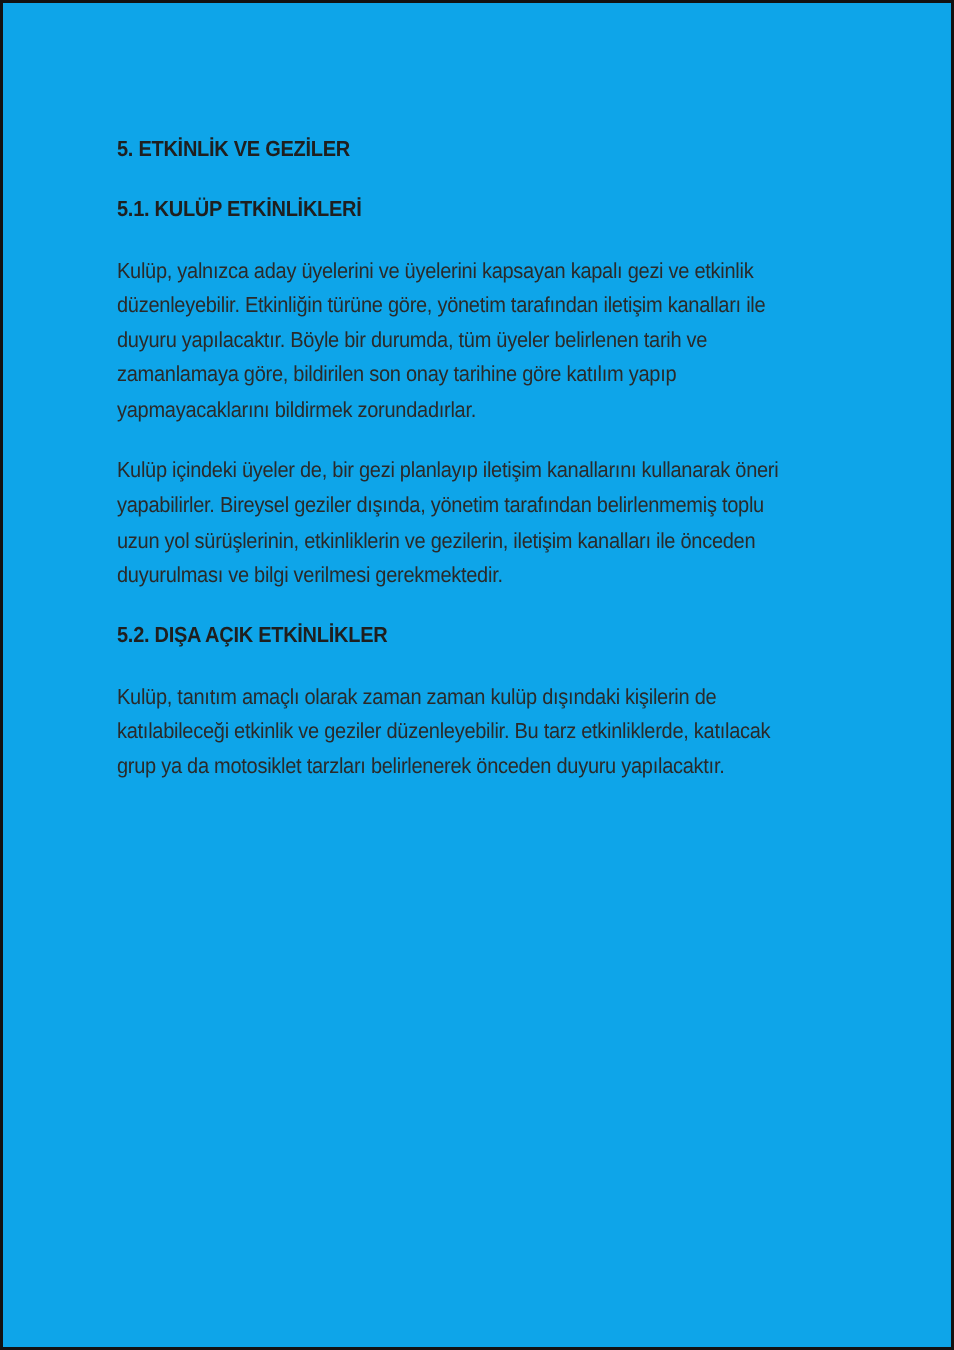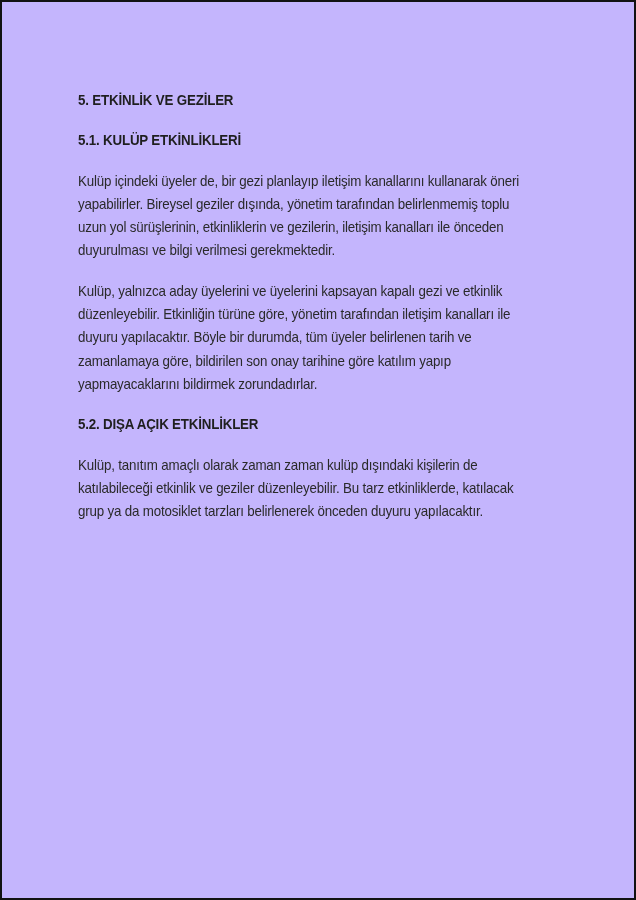--- a/index.html
+++ b/index.html
@@ -5,21 +5,21 @@
   html, body {
     margin: 0;
     padding: 0;
     background: #ffffff;
   }
   .page {
     position: relative;
     width: 636px;
     height: 900px;
     box-sizing: border-box;
-    background: #c4b5fd;
+    background: #0ea5e9;
     border: 2px solid #121212;
     overflow: hidden;
     font-family: "Liberation Sans", sans-serif;
     color: #2a2a2a;
   }
   .content {
     position: absolute;
     top: 87px;
     left: 76px;
     right: 60px;
@@ -45,32 +45,32 @@
 <body>
 
 <div class="page">
   <div class="content">
 
     <div class="block heading">5. ETKİNLİK VE GEZİLER</div>
 
     <div class="block heading">5.1. KULÜP ETKİNLİKLERİ</div>
 
     <div class="block">
-      <div class="line">Kulüp içindeki üyeler de, bir gezi planlayıp iletişim kanallarını kullanarak öneri</div>
-      <div class="line">yapabilirler. Bireysel geziler dışında, yönetim tarafından belirlenmemiş toplu</div>
-      <div class="line">uzun yol sürüşlerinin, etkinliklerin ve gezilerin, iletişim kanalları ile önceden</div>
-      <div class="line">duyurulması ve bilgi verilmesi gerekmektedir.</div>
-    </div>
-
-    <div class="block">
       <div class="line">Kulüp, yalnızca aday üyelerini ve üyelerini kapsayan kapalı gezi ve etkinlik</div>
       <div class="line">düzenleyebilir. Etkinliğin türüne göre, yönetim tarafından iletişim kanalları ile</div>
       <div class="line">duyuru yapılacaktır. Böyle bir durumda, tüm üyeler belirlenen tarih ve</div>
       <div class="line">zamanlamaya göre, bildirilen son onay tarihine göre katılım yapıp</div>
       <div class="line">yapmayacaklarını bildirmek zorundadırlar.</div>
+    </div>
+
+    <div class="block">
+      <div class="line">Kulüp içindeki üyeler de, bir gezi planlayıp iletişim kanallarını kullanarak öneri</div>
+      <div class="line">yapabilirler. Bireysel geziler dışında, yönetim tarafından belirlenmemiş toplu</div>
+      <div class="line">uzun yol sürüşlerinin, etkinliklerin ve gezilerin, iletişim kanalları ile önceden</div>
+      <div class="line">duyurulması ve bilgi verilmesi gerekmektedir.</div>
     </div>
 
     <div class="block heading">5.2. DIŞA AÇIK ETKİNLİKLER</div>
 
     <div class="block">
       <div class="line">Kulüp, tanıtım amaçlı olarak zaman zaman kulüp dışındaki kişilerin de</div>
       <div class="line">katılabileceği etkinlik ve geziler düzenleyebilir. Bu tarz etkinliklerde, katılacak</div>
       <div class="line">grup ya da motosiklet tarzları belirlenerek önceden duyuru yapılacaktır.</div>
     </div>
 

